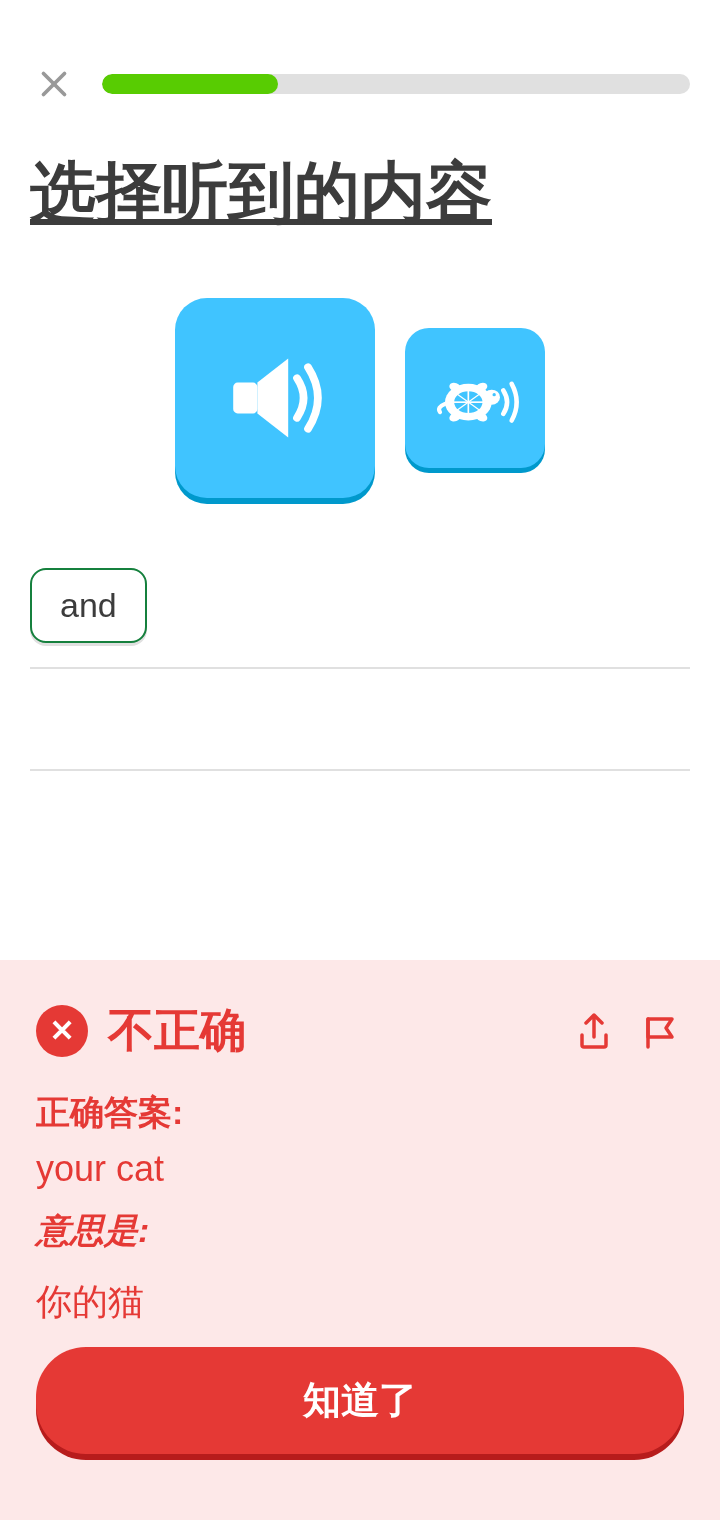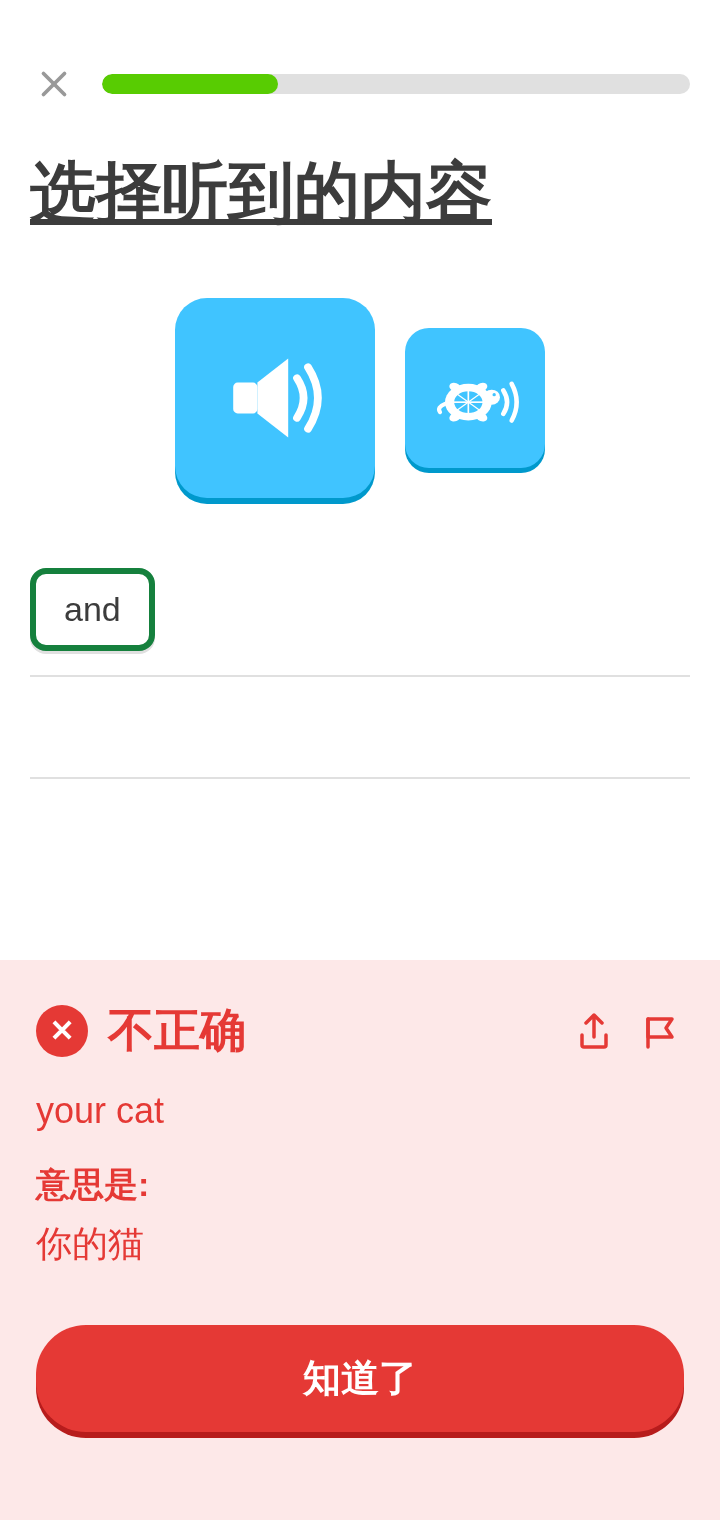--- a/index.html
+++ b/index.html
@@ -100,21 +100,21 @@
     }
 
     .word-chips-row {
       display: flex;
       flex-wrap: wrap;
       gap: 16px;
       padding-bottom: 24px;
     }
 
     .word-chip {
-      border: 6px solid #15803d;
+      border: 2px solid #15803d;
       border-radius: 16px;
       padding: 16px 28px;
       font-size: 34px;
       font-weight: 500;
       color: #3c3c3c;
       background: #ffffff;
       cursor: pointer;
       box-shadow: 0 3px 0 #e0e0e0;
     }
 
@@ -201,34 +201,35 @@
     .correct-answer-label {
       font-size: 34px;
       font-weight: 800;
       color: #e53935;
       margin-bottom: 12px;
     }
 
     .correct-answer-text {
       font-size: 36px;
       color: #e53935;
-      margin-bottom: 30px;
+      margin-bottom: 18px;
     }
 
     .meaning-label {
       font-size: 34px;
       font-weight: 800;
       color: #e53935;
-      margin-bottom: 12px;
+      margin-bottom: 24px;
+      font-style: italic;
     }
 
     .meaning-text {
       font-size: 36px;
       color: #e53935;
-      margin-bottom: 56px;
+      margin-bottom: 20px;
     }
 
     .confirm-btn {
       width: 100%;
       background: #e53935;
       color: white;
       border: none;
       border-radius: 50px;
       padding: 28px 0;
       font-size: 38px;
@@ -324,20 +325,21 @@
       </div>
       <div class="action-icon">
         <svg width="44" height="44" viewBox="0 0 44 44" fill="none">
           <path d="M8 38V10" stroke="#e53935" stroke-width="3.5" stroke-linecap="round"></path>
           <path d="M8 10h24l-6 9 6 9H8V10z" stroke="#e53935" stroke-width="3.5" stroke-linejoin="round" fill="none"></path>
         </svg>
       </div>
     </div>
   </div>
 
+  <div class="correct-answer-label">正确答案:</div>
   <div class="correct-answer-text">your cat</div>
 
   <div class="meaning-label">意思是:</div>
   <div class="meaning-text">你的猫</div>
 
   <button class="confirm-btn">知道了</button>
 
 </div>
 
 </body></html>

